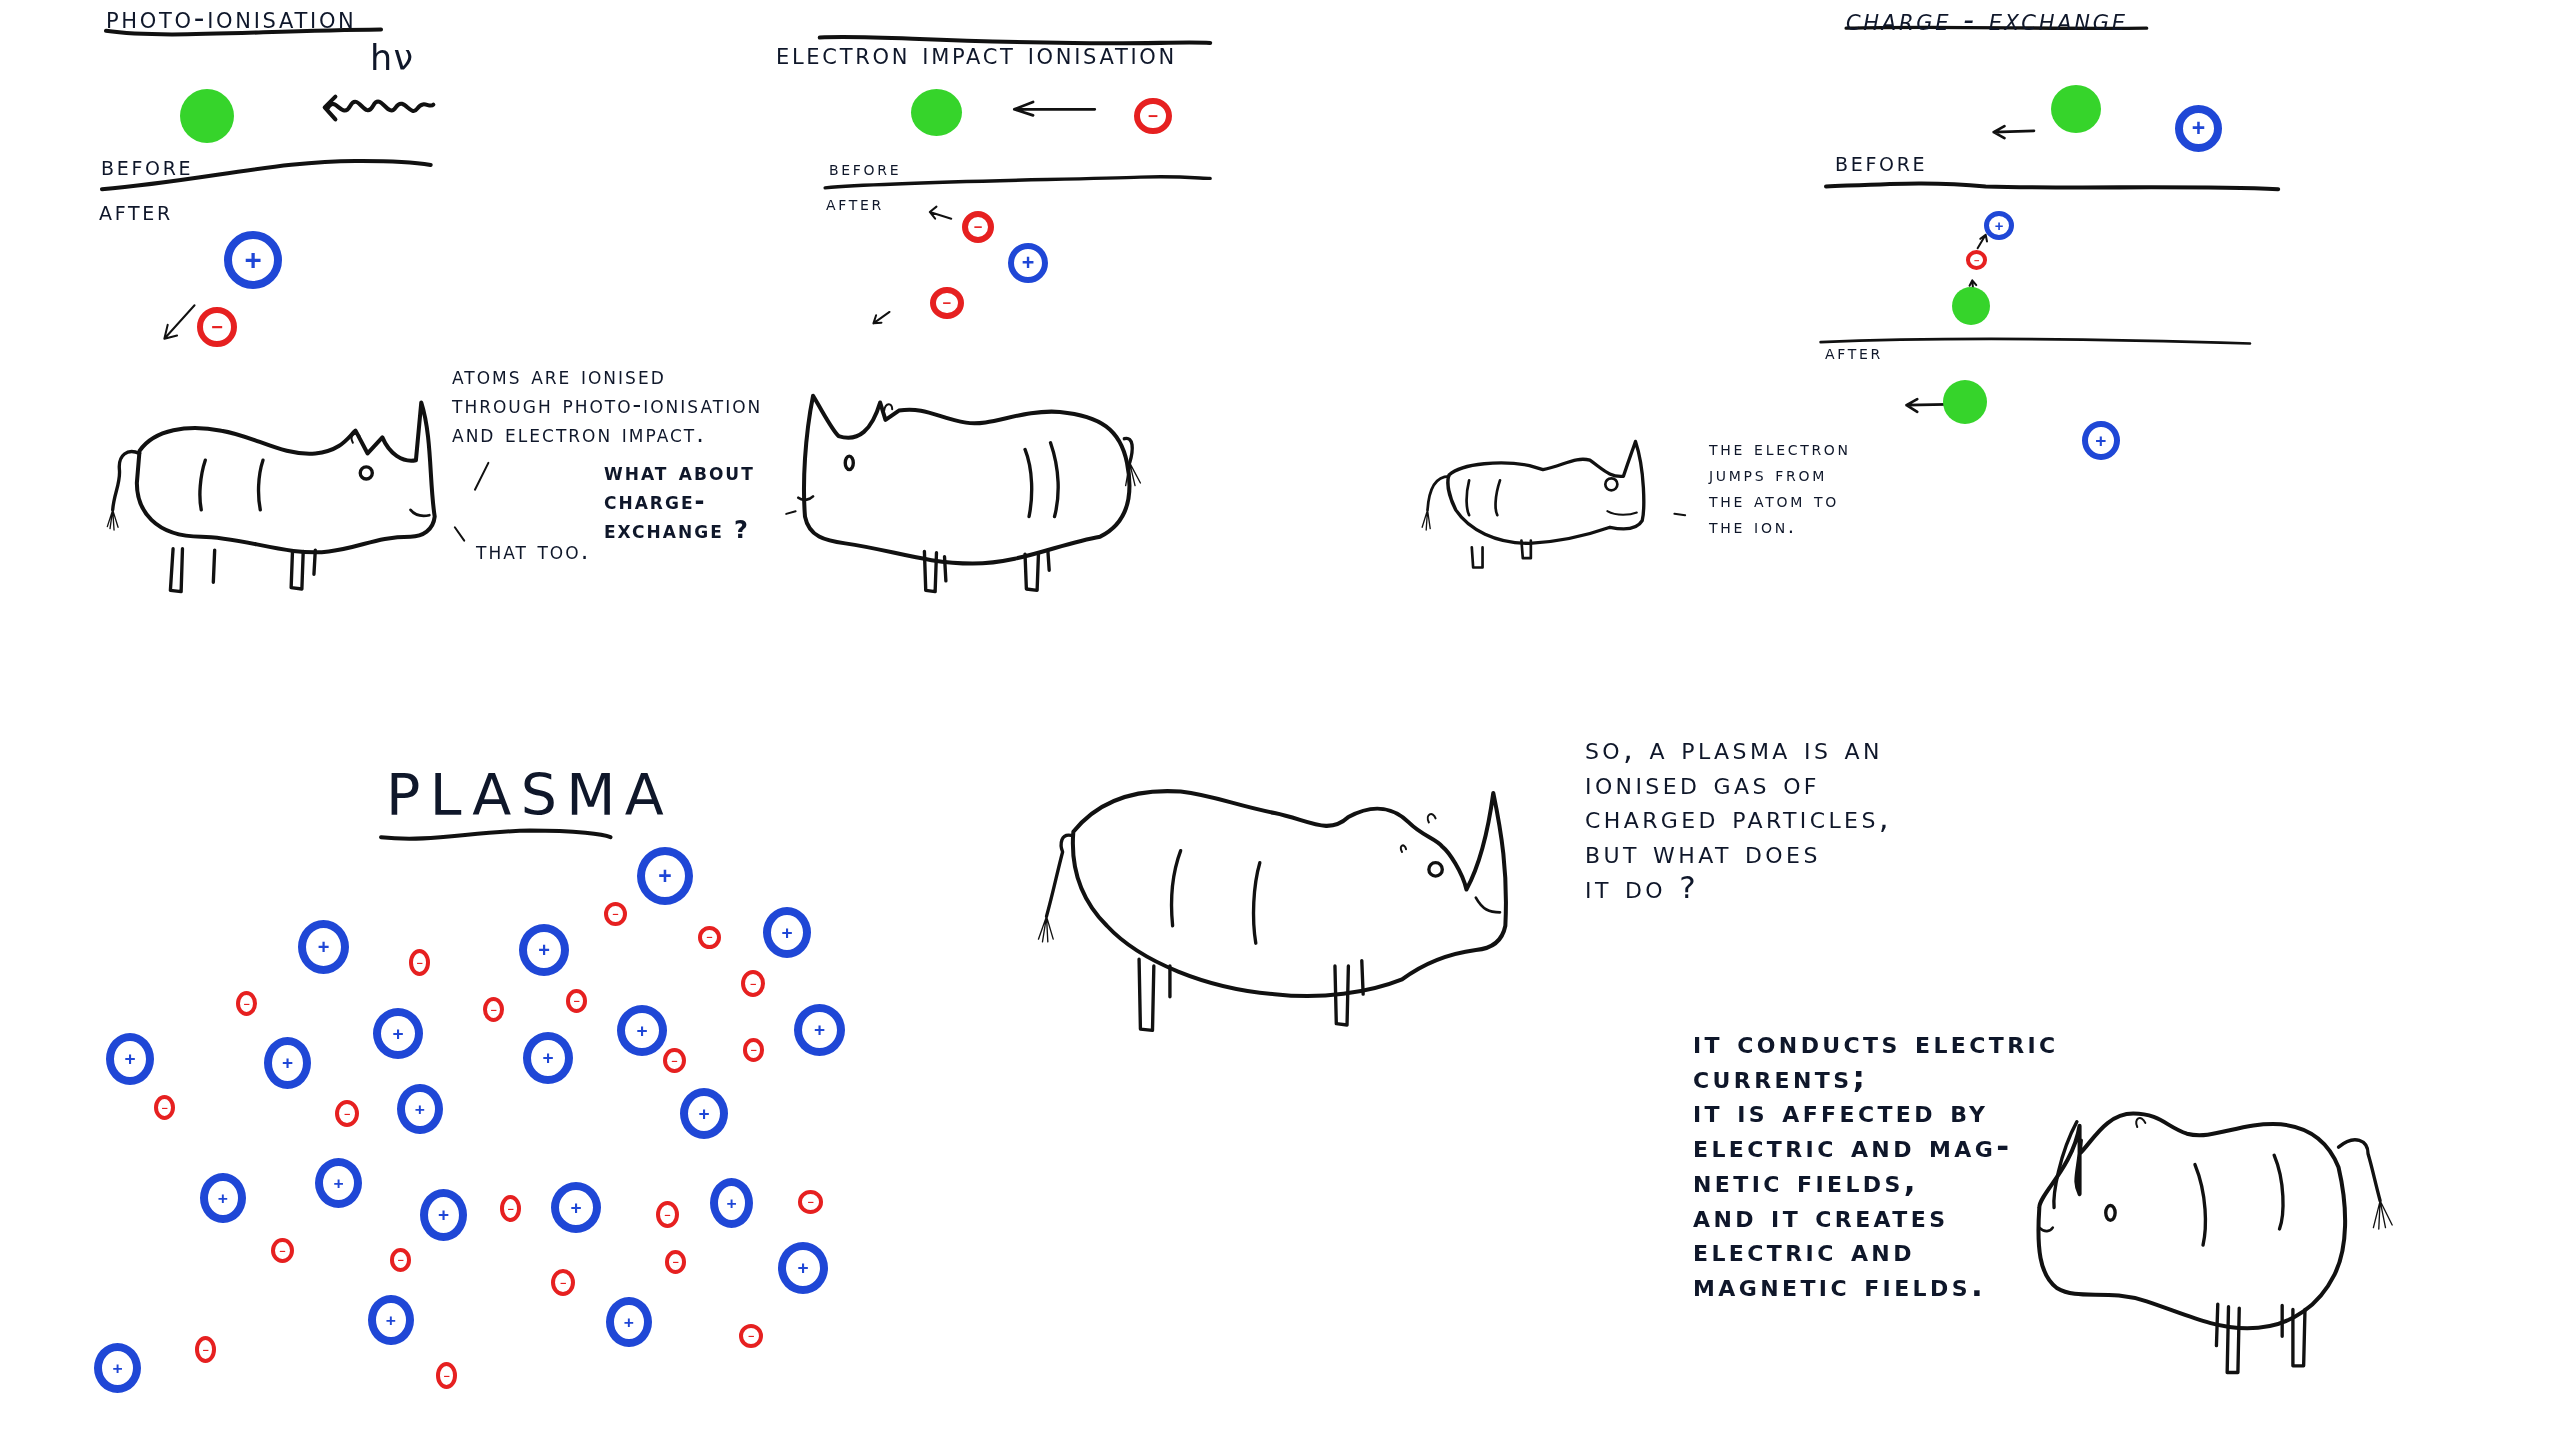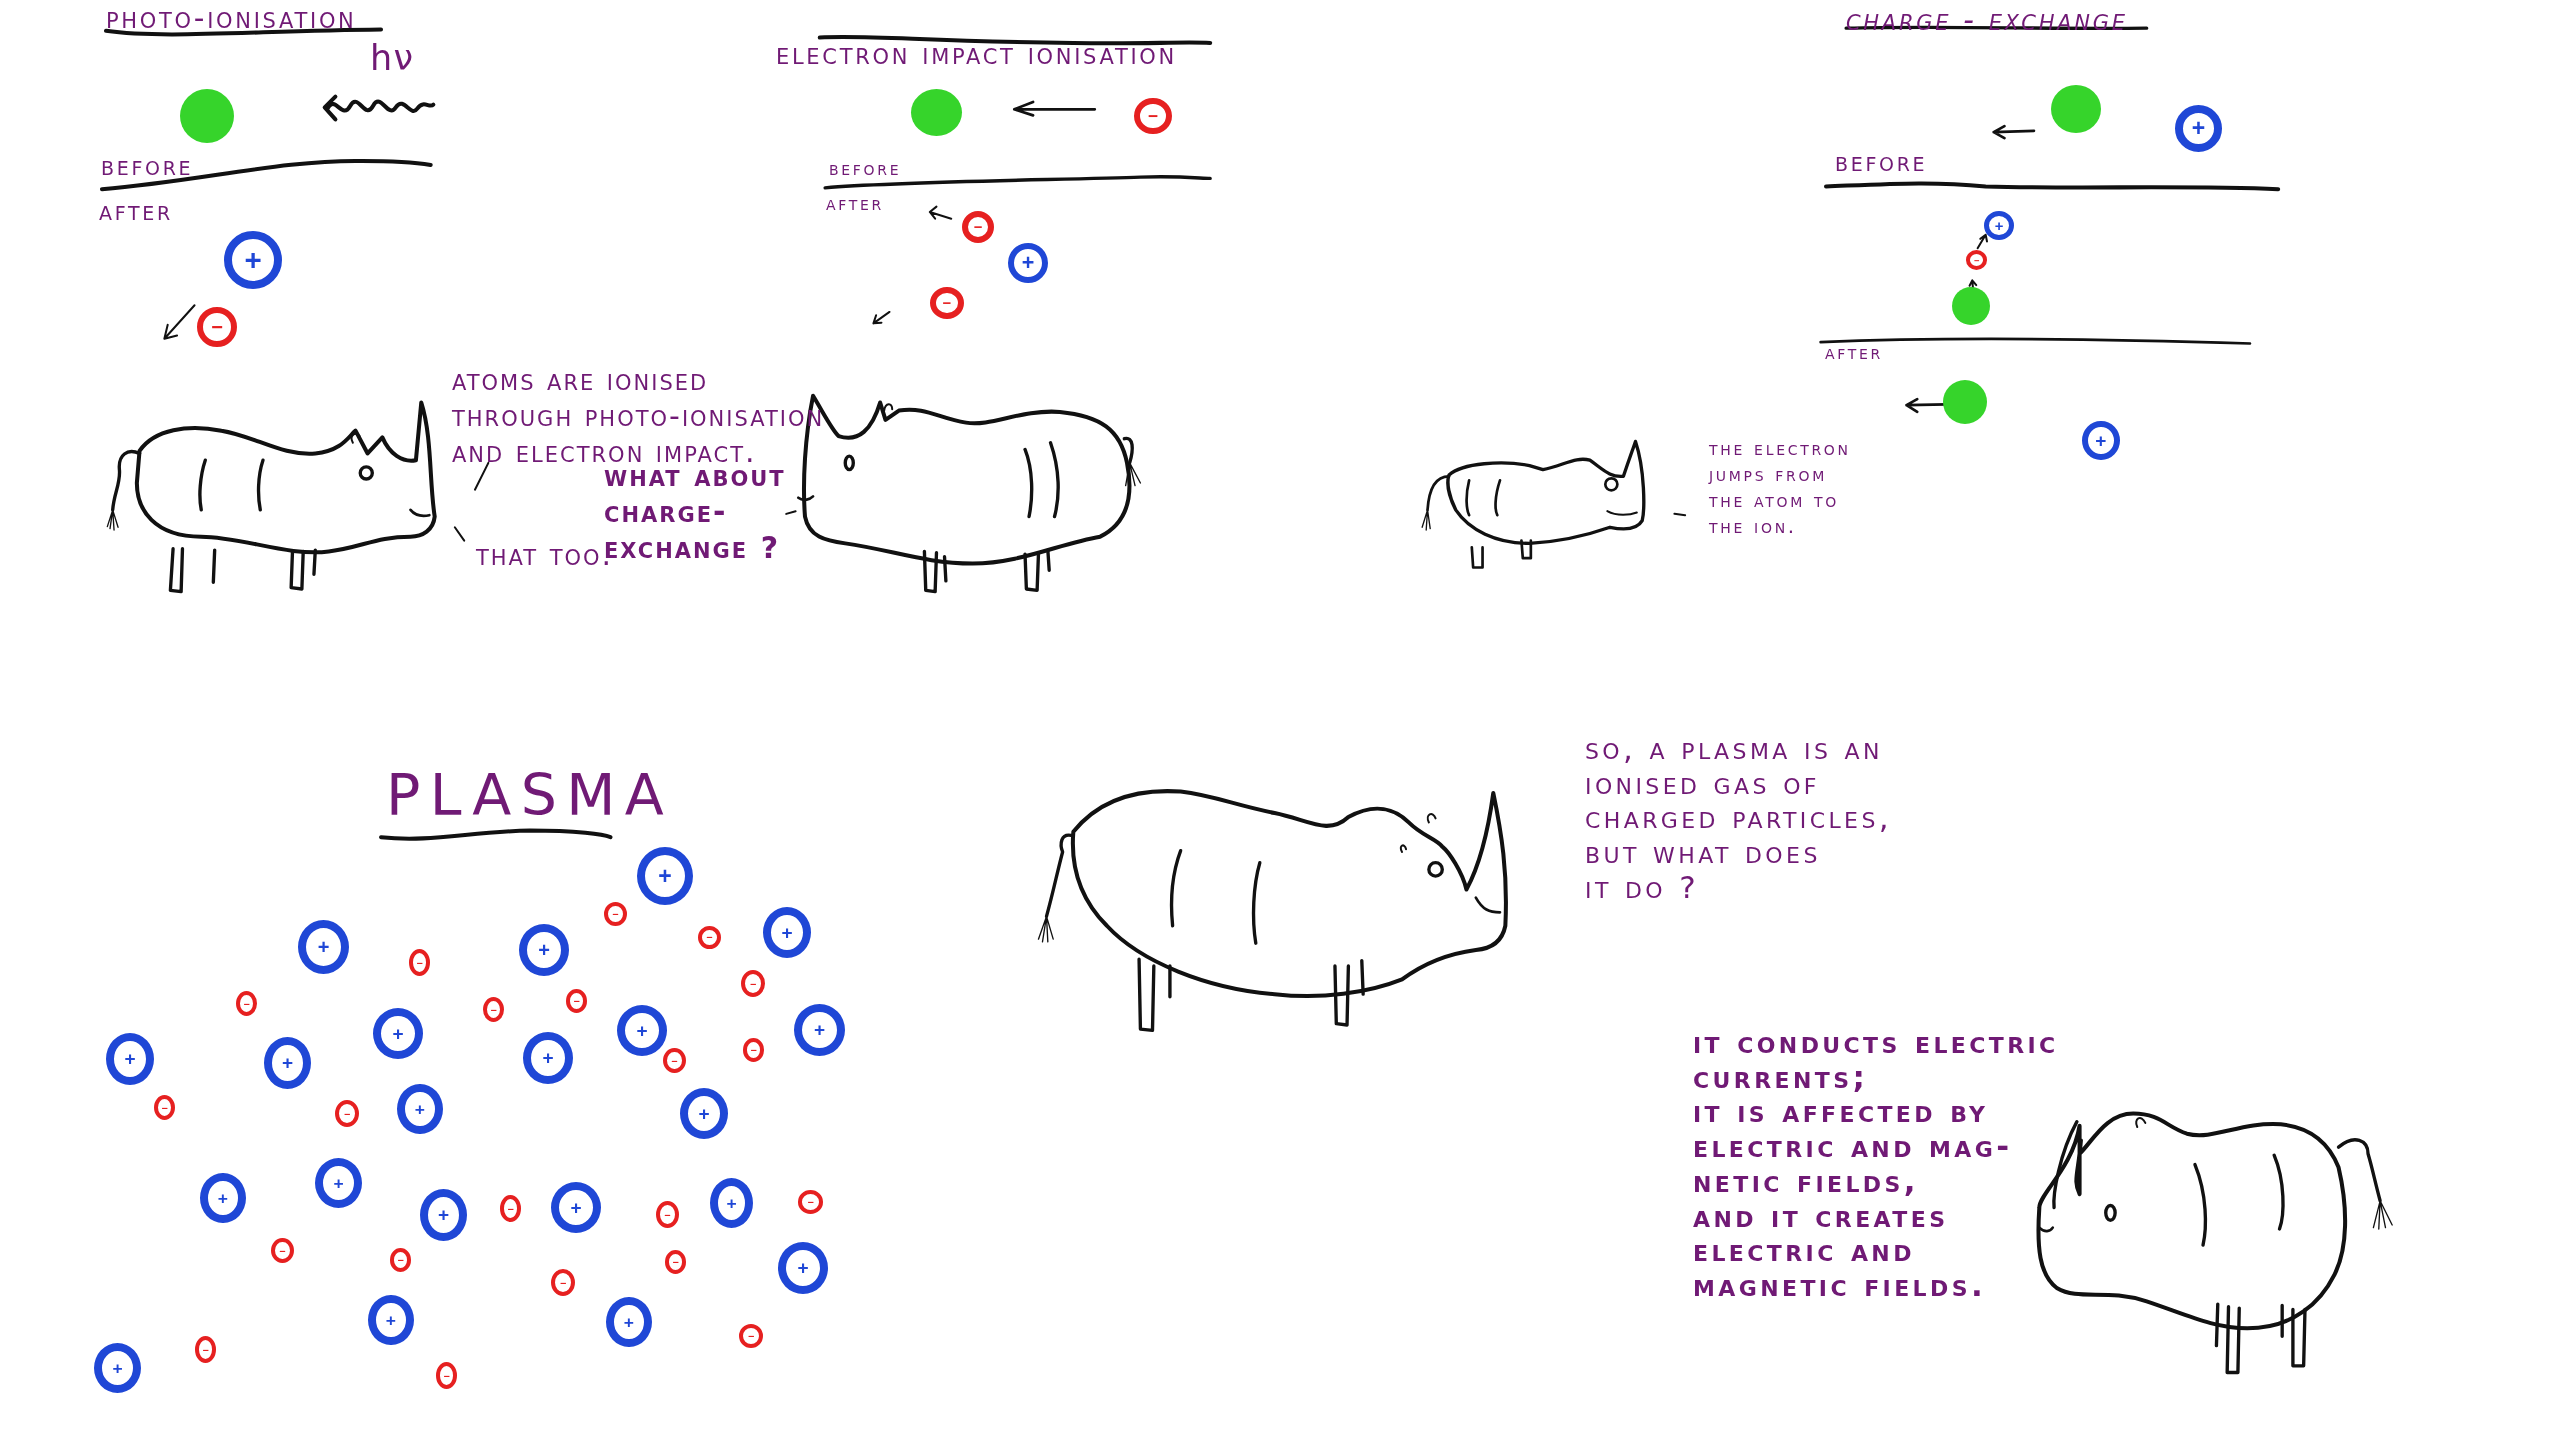--- a/index.html
+++ b/index.html
@@ -1,24 +1,24 @@
 <!DOCTYPE html>
 <html style="font-size:10.7px"><head>
 <meta charset="utf-8">
 <style>
   html,body{margin:0;padding:0;background:#ffffff;}
   body{width:2576px;height:1449px;position:relative;overflow:hidden;
        font-family:"Liberation Sans","DejaVu Sans",sans-serif;color:#111;}
   .txt{position:absolute;font-variant:small-caps;text-transform:lowercase;
        font-family:"DejaVu Sans","Liberation Sans",sans-serif;letter-spacing:2.7px;
-       line-height:1.05;color:#701a75;white-space:pre;}
+       line-height:1.05;color:#0f172a;white-space:pre;}
   .title{font-size:29.5px;}
   .label{font-size:27px;}
   .small{font-size:20px;}
-  .speech{font-size:30px;letter-spacing:2px;line-height:1.2;}
+  .speech{font-size:24px;letter-spacing:2px;line-height:1.2;}
   .big{font-size:31px;letter-spacing:3.4px;line-height:1.12;}
   .huge{font-size:81px;letter-spacing:9.4px;}
   svg.layer{position:absolute;left:0;top:0;width:2576px;height:1449px;}
   .atom{position:absolute;border-radius:50%;background:#36d42b;}
   .ion{position:absolute;border-radius:50%;border:solid #1f47d6;background:#fff;
        display:flex;align-items:center;justify-content:center;color:#1f47d6;font-weight:bold;}
   .el{position:absolute;border-radius:50%;border:solid #e62020;background:#fff;
       display:flex;align-items:center;justify-content:center;color:#e62020;font-weight:bold;}
 </style>
 </head>

